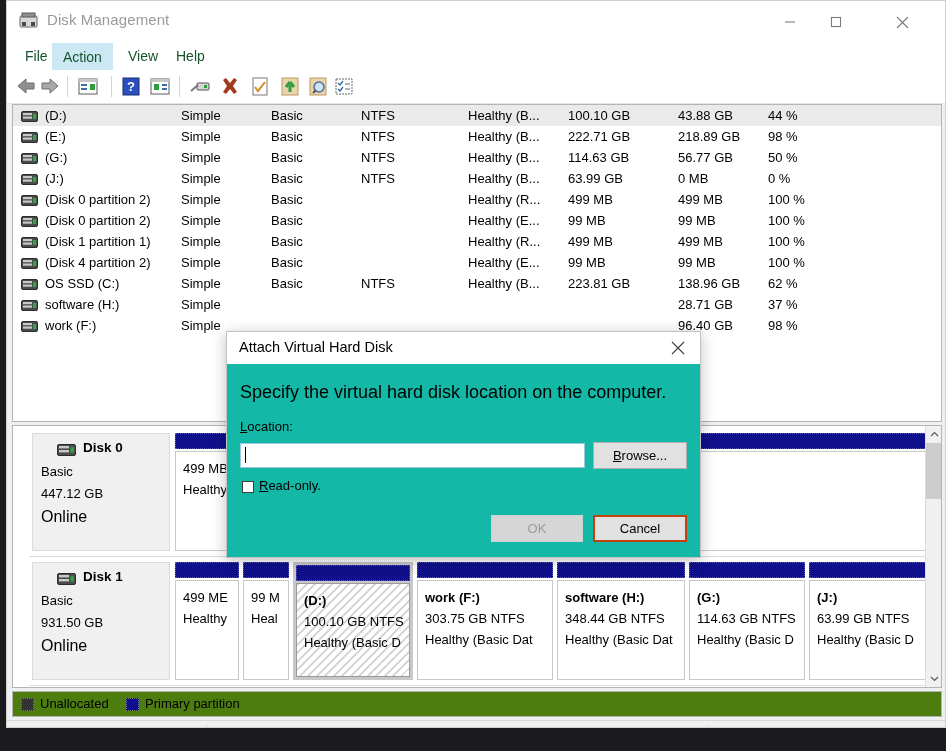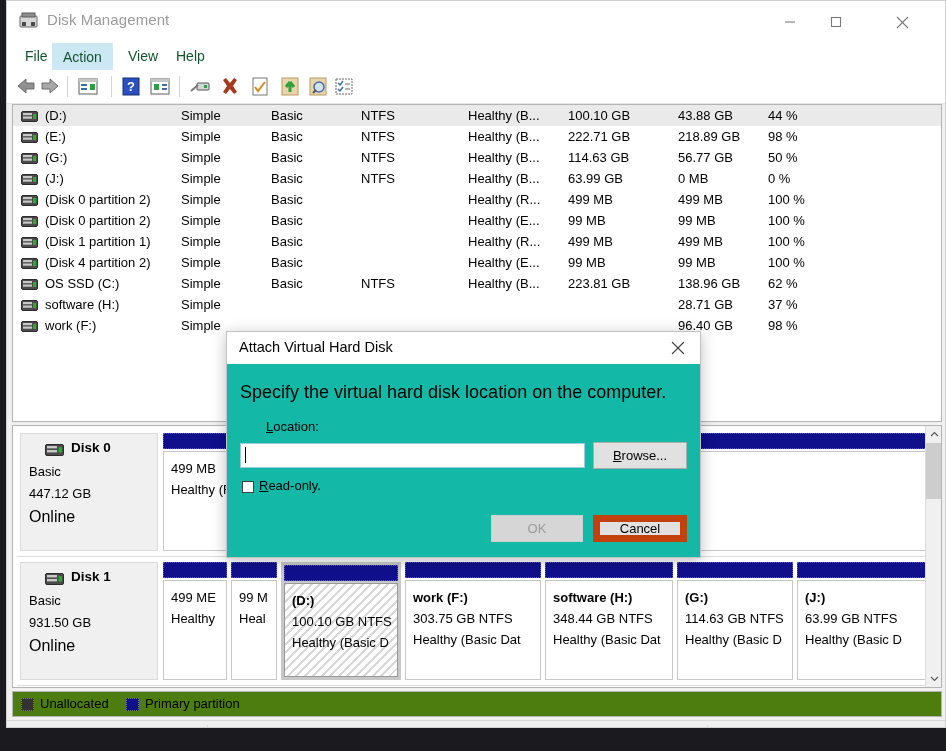--- a/index.html
+++ b/index.html
@@ -90,21 +90,21 @@
   .dskico{
     position:absolute;left:8px;top:5px;width:17px;height:11px;
   }
   
   #graphpane{
     position:absolute;left:5px;top:424px;width:930px;height:263px;
     background:#ffffff;border:1px solid #b4b4b4;box-sizing:border-box;
     overflow:hidden;
   }
   .diskrow{
-    position:absolute;left:4px;width:912px;height:128px;
+    position:absolute;left:16px;width:912px;height:128px;
     box-sizing:border-box;
     border-bottom:1px solid #dcdcdc;
     padding-left:32px;
   }
   .diskinfo{
     position:absolute;left:3px;top:4px;width:138px;height:118px;
     background:#f0f0f0;border:1px solid #dadada;box-sizing:border-box;
   }
   .diskinfo .dname{
     position:absolute;left:50px;top:6px;font-weight:bold;font-size:13.5px;
@@ -178,21 +178,21 @@
     position:absolute;left:0;top:0;width:100%;height:32px;background:#ffffff;
   }
   #dlg-title{
     position:absolute;left:12px;top:7px;font-size:14.5px;color:#000;
   }
   #dlg-close{
     position:absolute;right:0;top:0;width:44px;height:32px;
     display:flex;align-items:center;justify-content:center;color:#303030;
   }
   #dlg-desc{position:absolute;left:13px;top:50px;font-size:18px;color:#000;}
-  #dlg-loc-label{position:absolute;left:13px;top:87px;font-size:13px;margin-left:26px;}
+  #dlg-loc-label{position:absolute;left:13px;top:87px;font-size:13px;}
   #dlg-loc-label u{text-decoration:underline;}
   #dlg-input{
     position:absolute;left:13px;top:111px;width:345px;height:25px;
     background:#ffffff;border:1px solid #9ec7e0;box-sizing:border-box;
     font-family:"Liberation Sans",sans-serif;font-size:13px;
     padding:0 4px;outline:none;
   }
   #dlg-caret{
     position:absolute;left:18px;top:115px;width:1px;height:16px;background:#000;
   }
@@ -208,21 +208,21 @@
   }
   #dlg-readonly-label{position:absolute;left:32px;top:146px;font-size:13px;}
   #dlg-ok{
     position:absolute;left:264px;top:183px;width:92px;height:27px;
     background:#d6d6d6;border:1px solid #cfcfcf;box-sizing:border-box;
     font-size:13px;color:#9b9b9b;
     display:flex;align-items:center;justify-content:center;
   }
   #dlg-cancel{
     position:absolute;left:366px;top:183px;width:94px;height:27px;
-    background:#e1e1e1;border:7px solid #c2410c;box-sizing:border-box;
+    background:#e1e1e1;border:2px solid #c2410c;box-sizing:border-box;
     font-size:13px;color:#000;
     display:flex;align-items:center;justify-content:center;
   }
 </style>
 </head>
 <body>
 
 <div id="window">
 
   <div id="titlebar">

